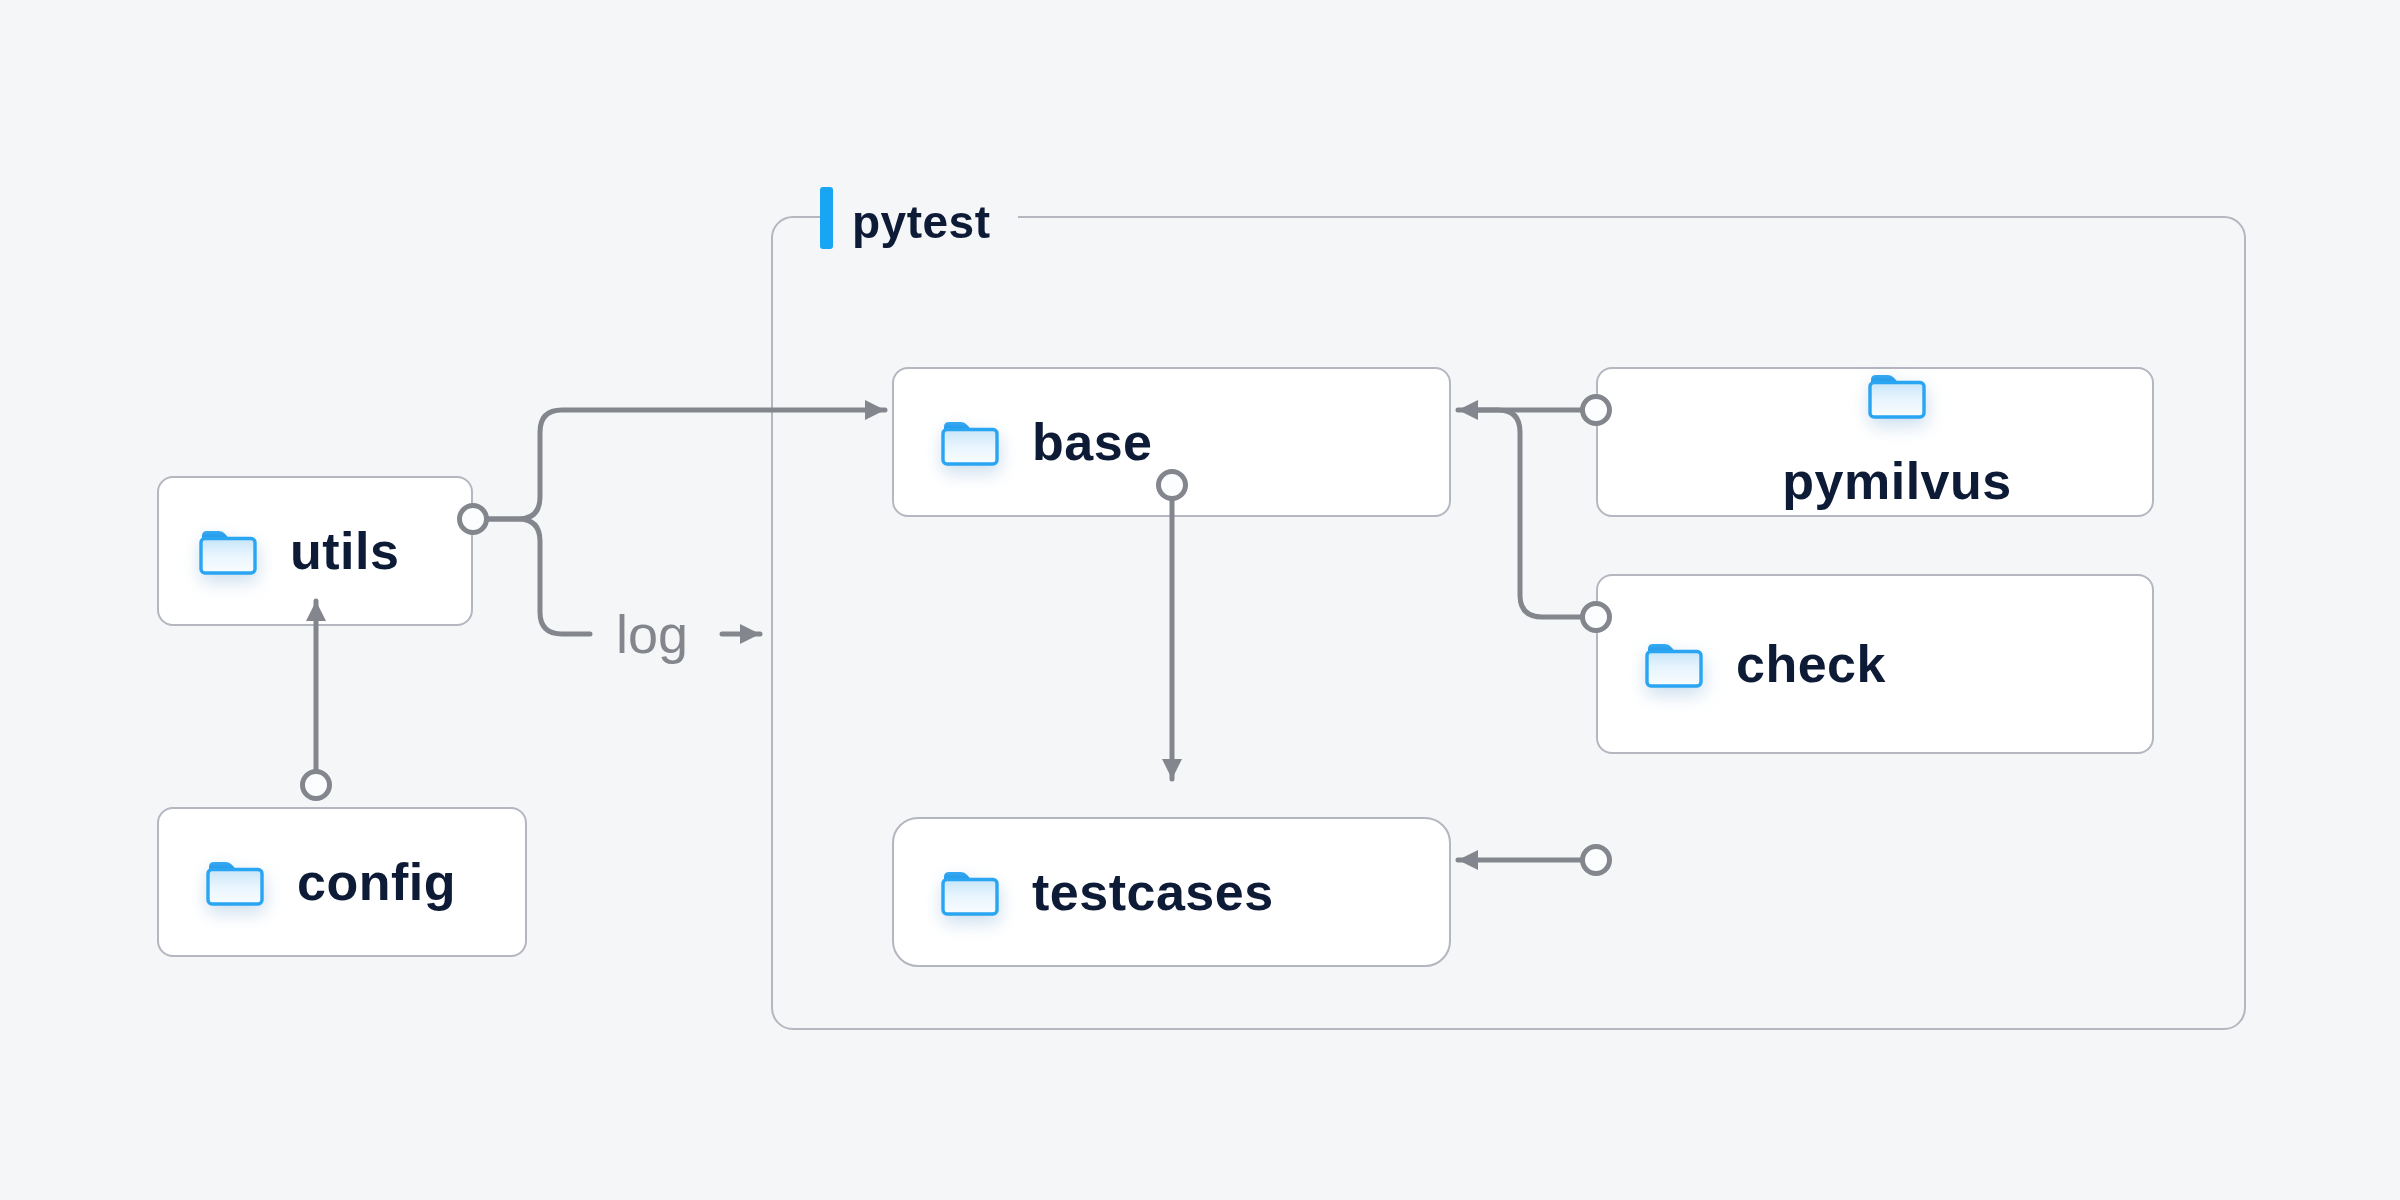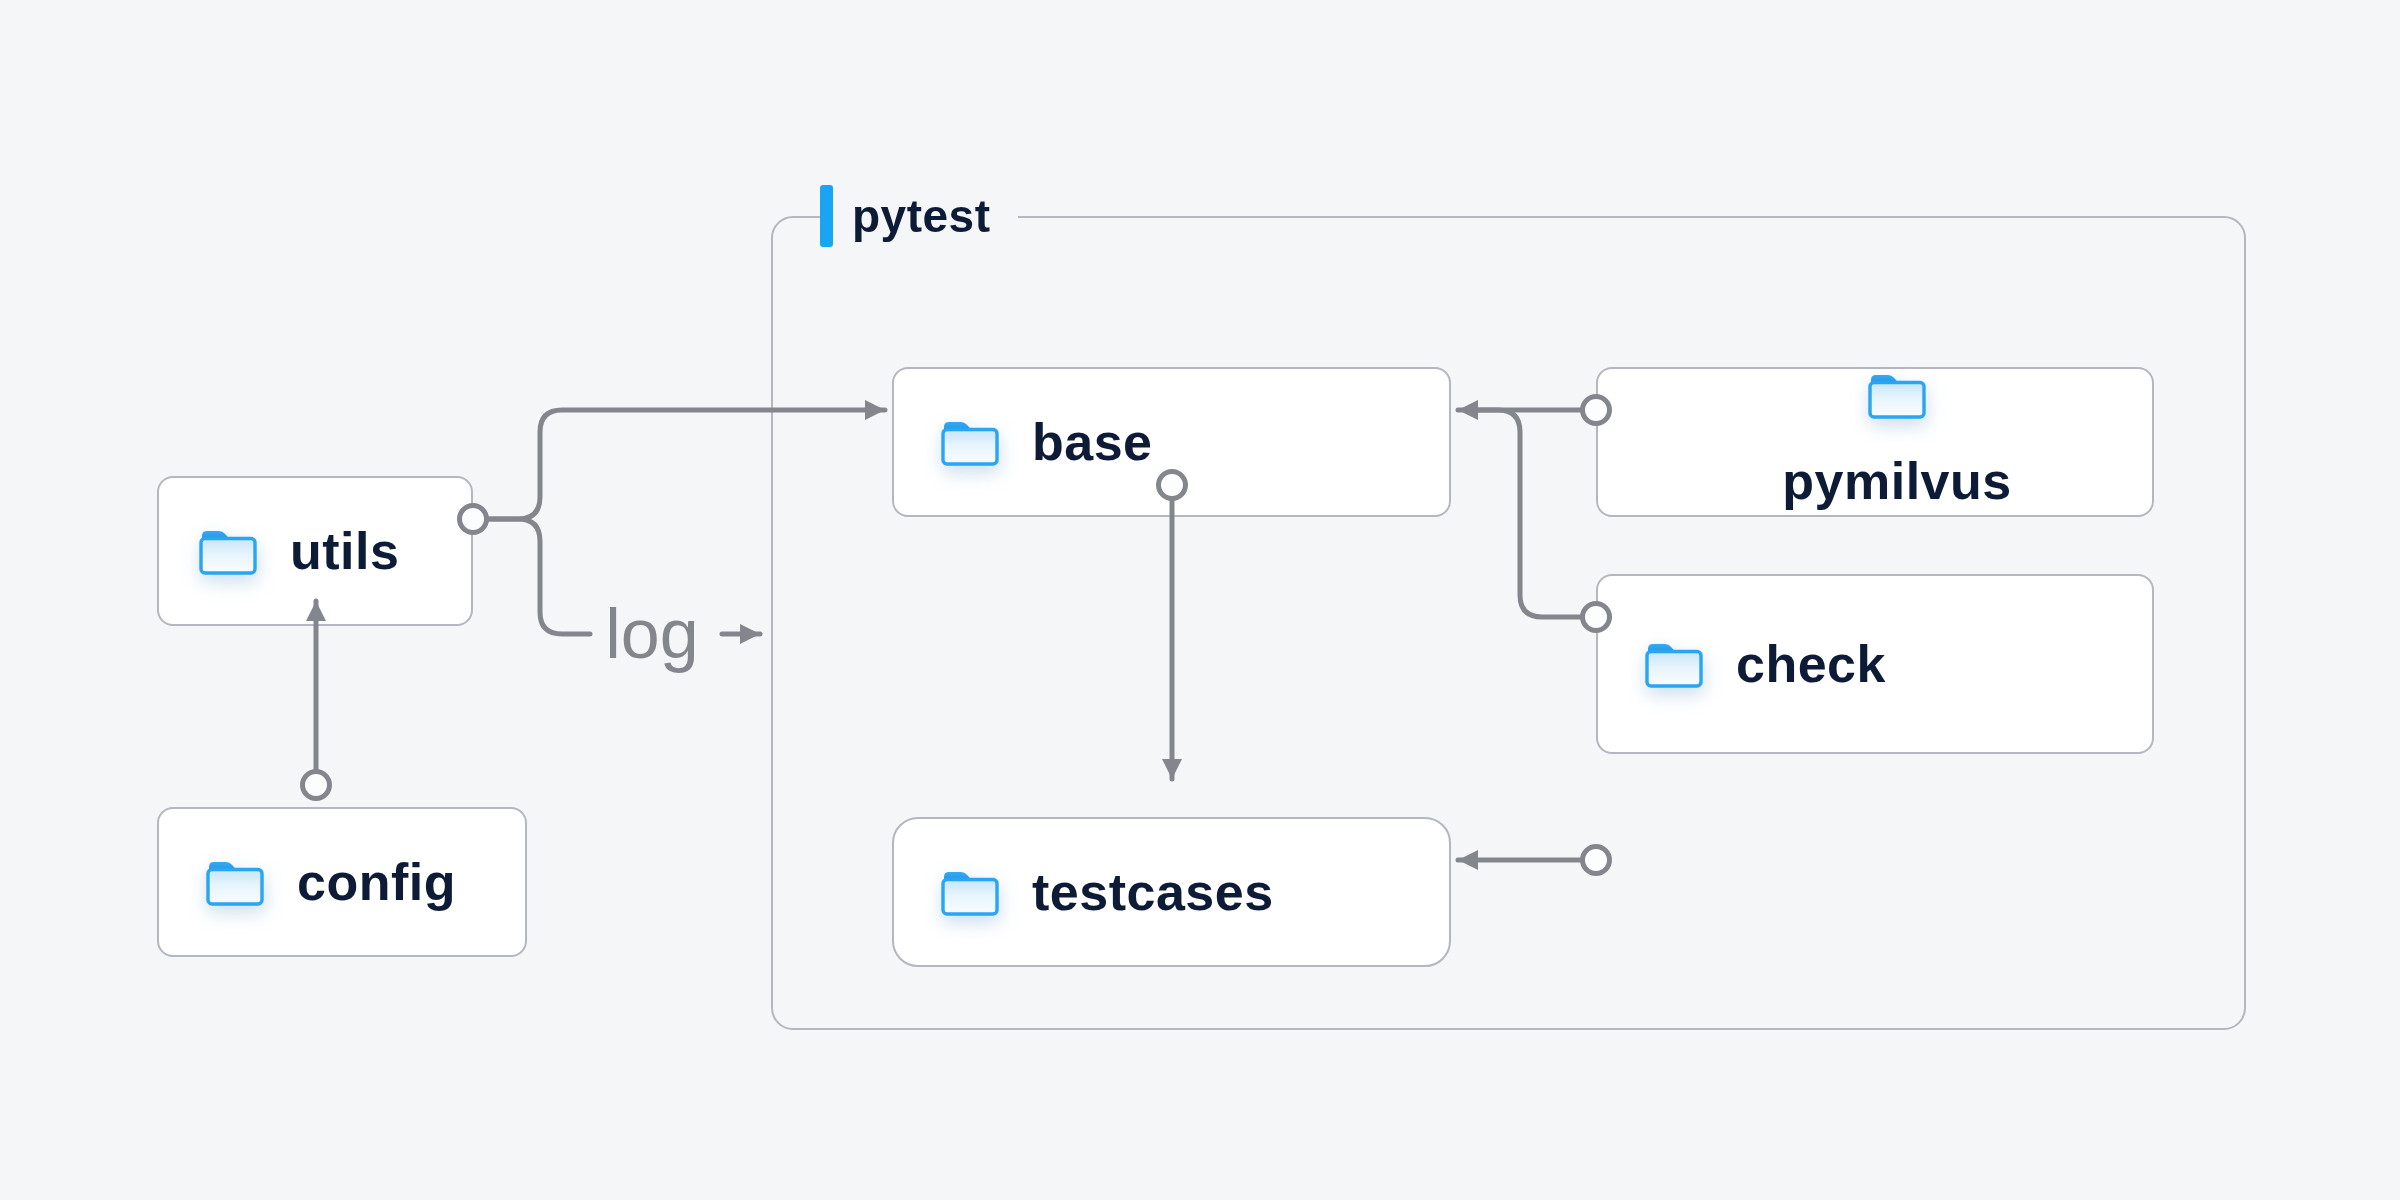--- a/index.html
+++ b/index.html
@@ -24,21 +24,21 @@
     border: 2.5px solid #b4b6c0;
     border-radius: 22px;
     box-sizing: border-box;
     z-index: 0;
   }
   .group-label {
     position: absolute;
     left: 820px; top: 183px;
     height: 66px;
     display: flex;
-    align-items: center;
+    align-items: flex-end;
     gap: 19px;
     padding-right: 28px;
     background: #f5f6f7;
     z-index: 3;
   }
   .group-label .bar {
     width: 13px; height: 62px;
     background: #17a5f4;
     border-radius: 3px;
   }
@@ -103,21 +103,21 @@
     stroke: #84868e;
     stroke-width: 5px;
   }
 
   
   .edge-label {
     position: absolute;
     left: 594px; top: 606px;
     width: 116px;
     text-align: center;
-    font-size: 70px;
+    font-size: 54px;
     font-weight: 500;
     color: #84868e;
     z-index: 2;
     line-height: 56px;
   }
 </style>
 </head>
 <body>
 
 <div class="canvas">

